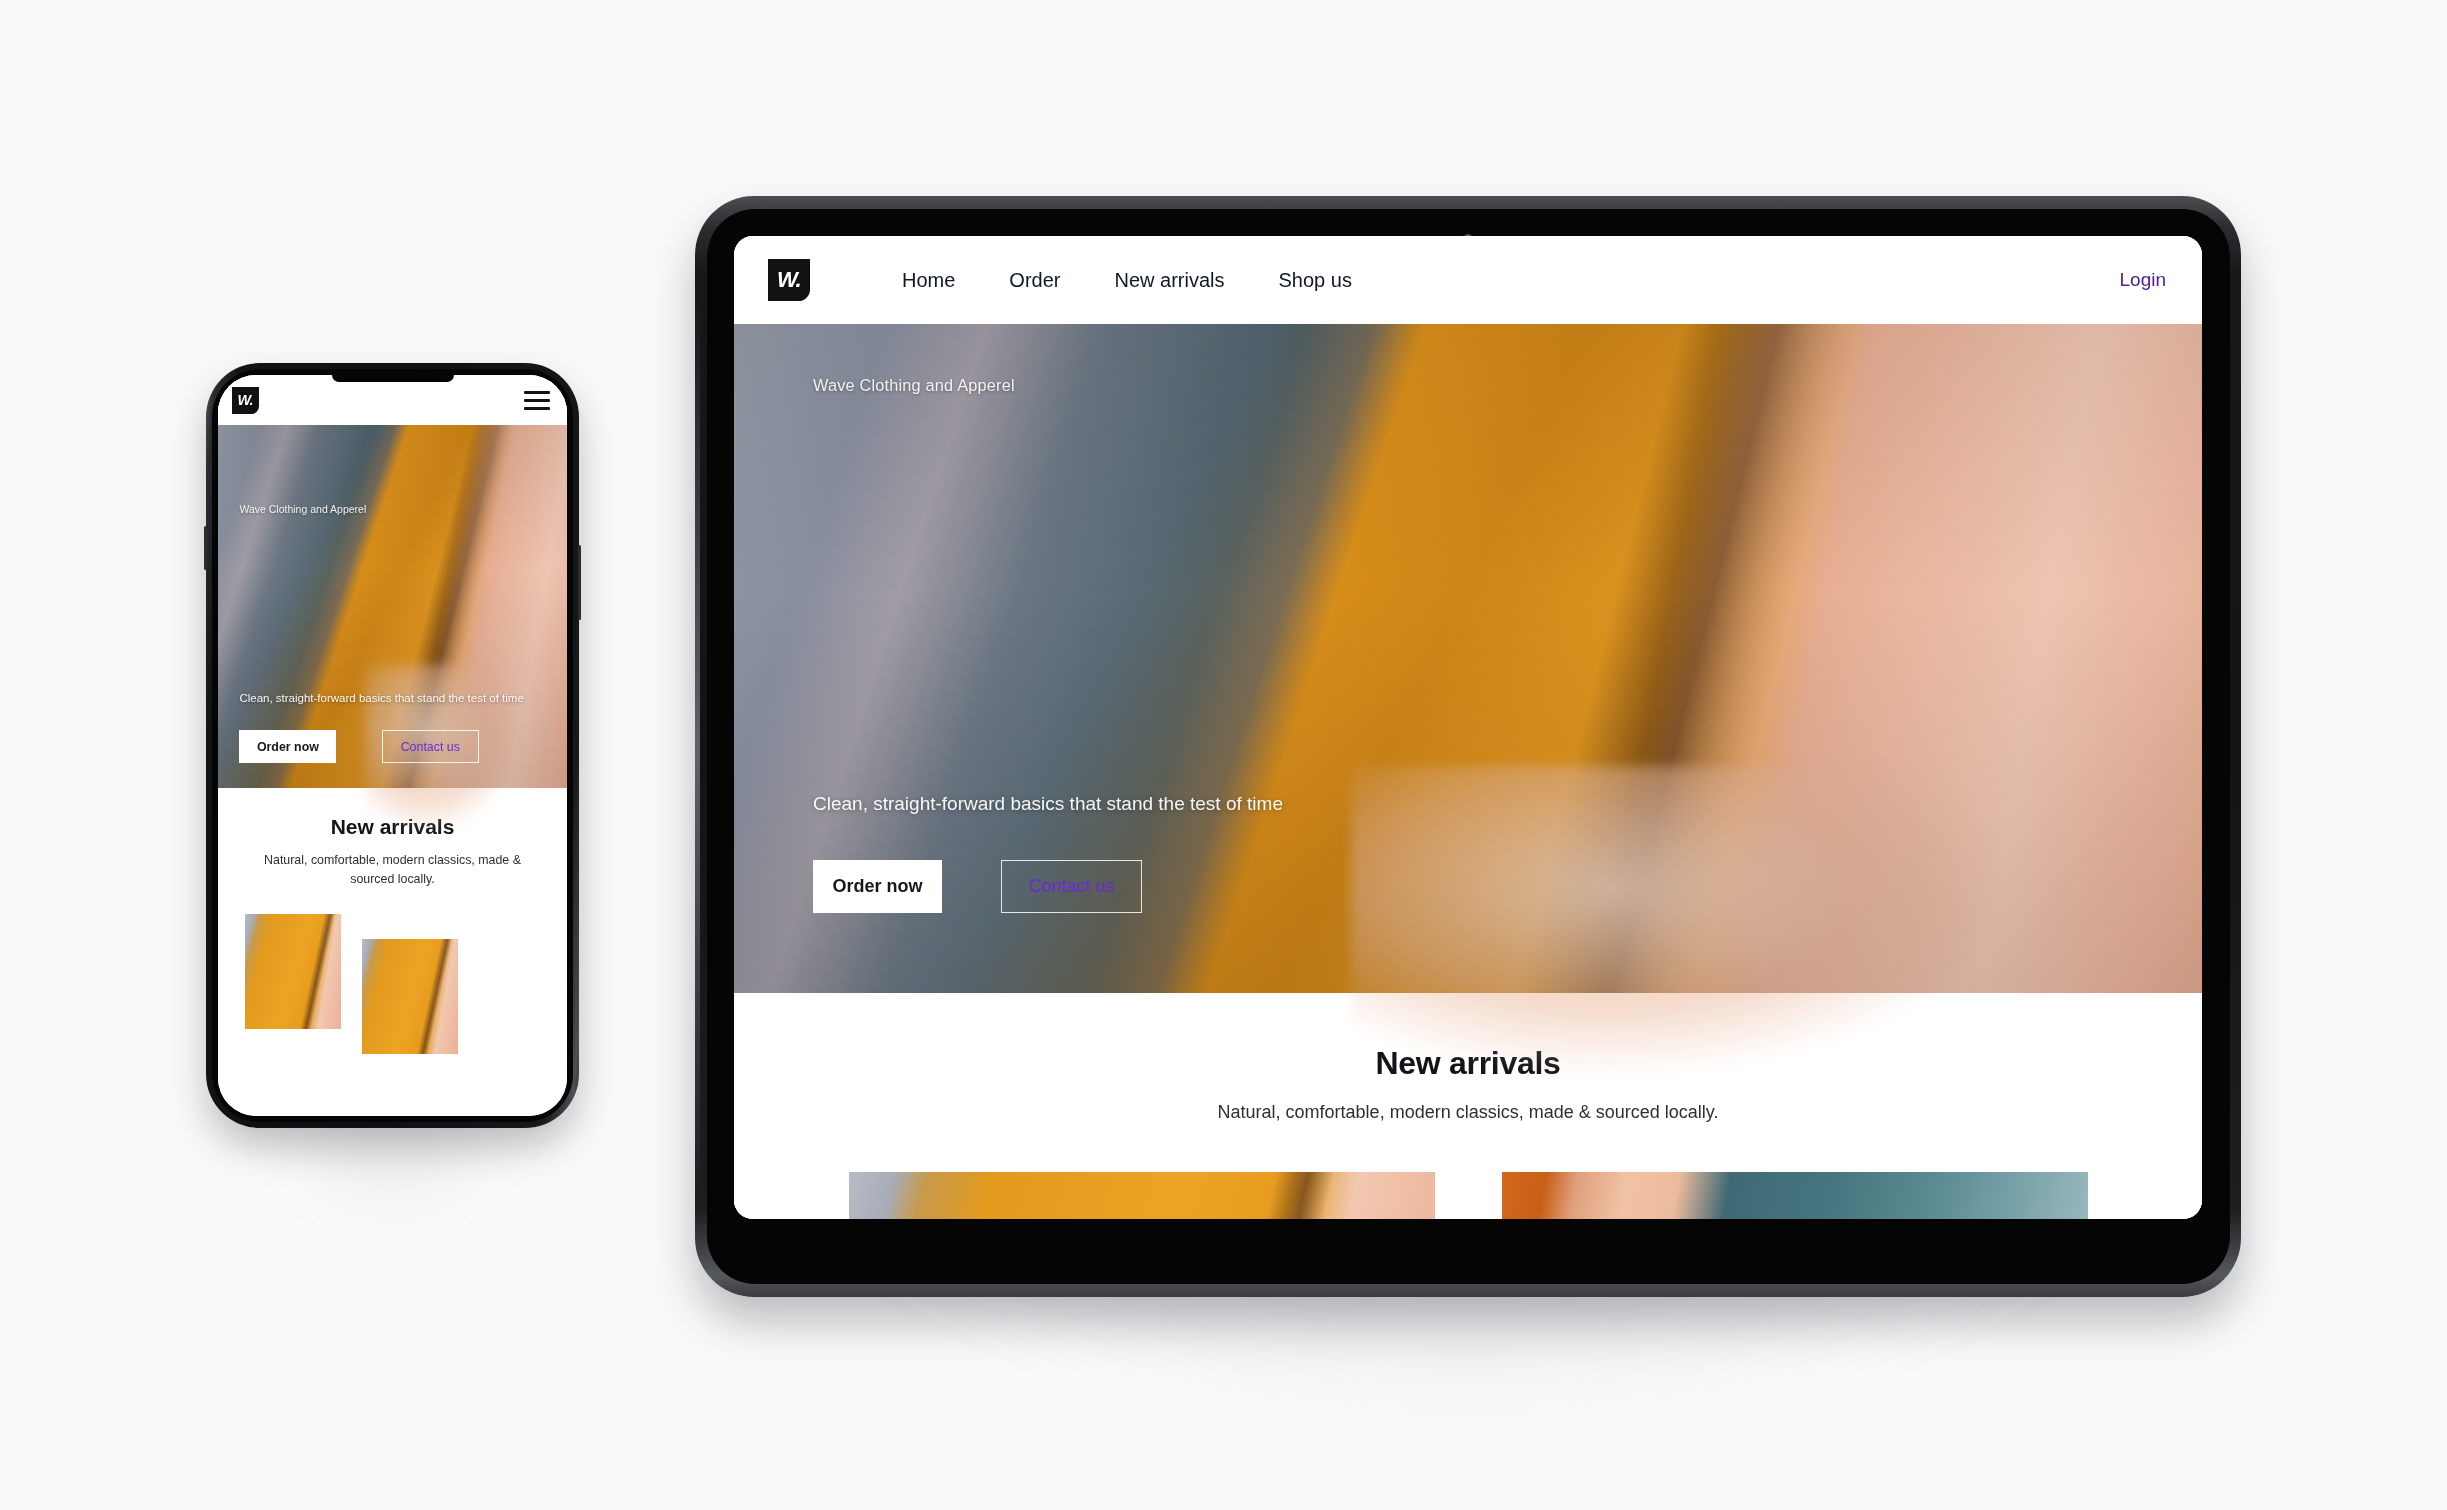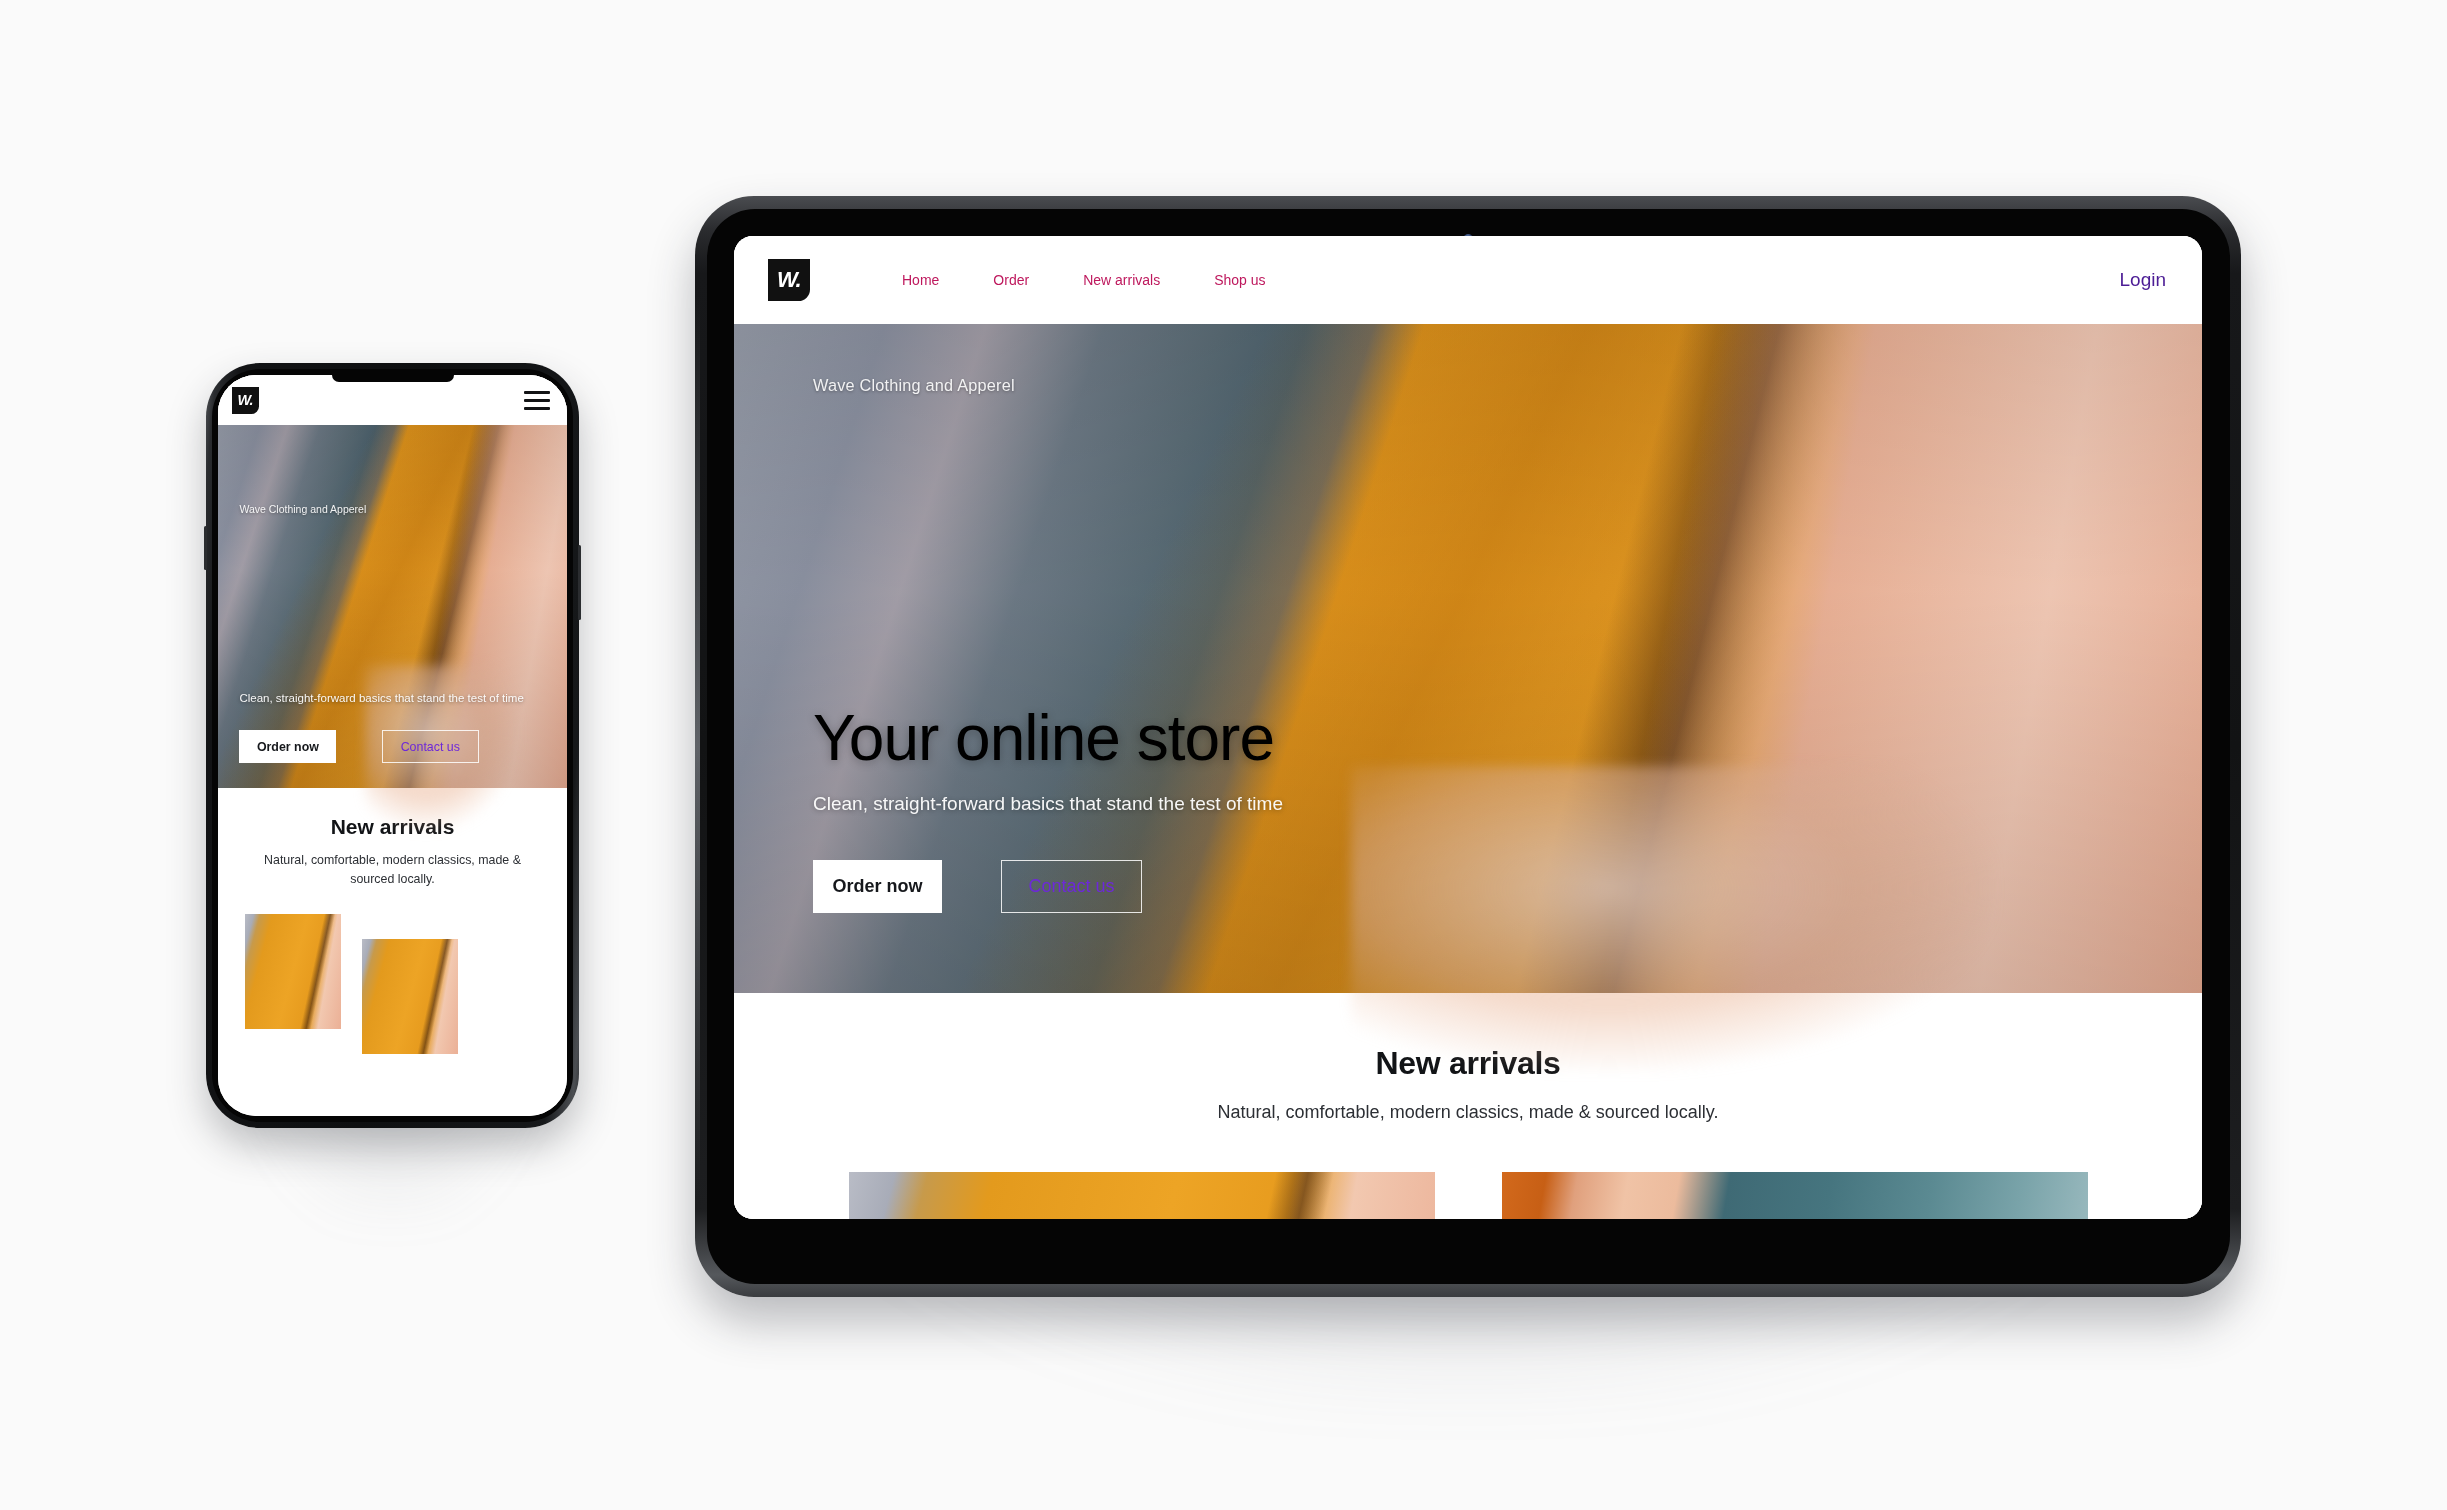--- a/index.html
+++ b/index.html
@@ -115,21 +115,21 @@
     border-radius:19px; overflow:hidden; background:#fff;
   }
 
   #tablet .nav {
     height:88px; background:#ffffff; display:flex; align-items:center;
     padding:0 36px 0 34px; position:relative; z-index:3;
   }
   #tablet .logo-mark { width:42px; height:42px; font-size:22px; border-radius:0 0 11.5px 0; }
   #tablet .nav-links { display:flex; align-items:center; margin-left:65px; gap:0; }
   #tablet .nav-links a {
-    color:#be185d; text-decoration:none; font-size:14px;
+    color:#0f172a; text-decoration:none; font-size:20px;
     padding:0 27px;
   }
   #tablet .nav-right { margin-left:auto; }
   #tablet .nav-right a { color:#4c1d95; text-decoration:none; font-size:19px; }
 
   #tablet .hero { position:relative; height:669px; }
   #tablet .hero-inner { position:absolute; inset:0; padding:52px 0 0 79px; color:#fff; }
   #tablet .eyebrow { font-size:16.3px; color:rgba(255,255,255,.90); letter-spacing:0.2px;
     text-shadow:0 1px 2.9px rgba(0,0,0,.35); }
   #tablet .hero-block { position:absolute; left:79px; bottom:80px; }
@@ -230,21 +230,20 @@
           </div>
         </div>
 
         <div class="hero">
           <div class="hero-photo"></div>
           <div class="hero-overlay"></div>
           <div class="hero-inner">
             <div class="eyebrow">Wave Clothing and Apperel</div>
           </div>
           <div class="hero-block">
-            <h1>Your online store</h1>
             <div class="sub">Clean, straight-forward basics that stand the test of time</div>
             <div class="btn-row">
               <button class="btn-solid">Order now</button>
               <button class="btn-ghost">Contact us</button>
             </div>
           </div>
         </div>
 
         <div class="arrivals">
           <h2>New arrivals</h2>

